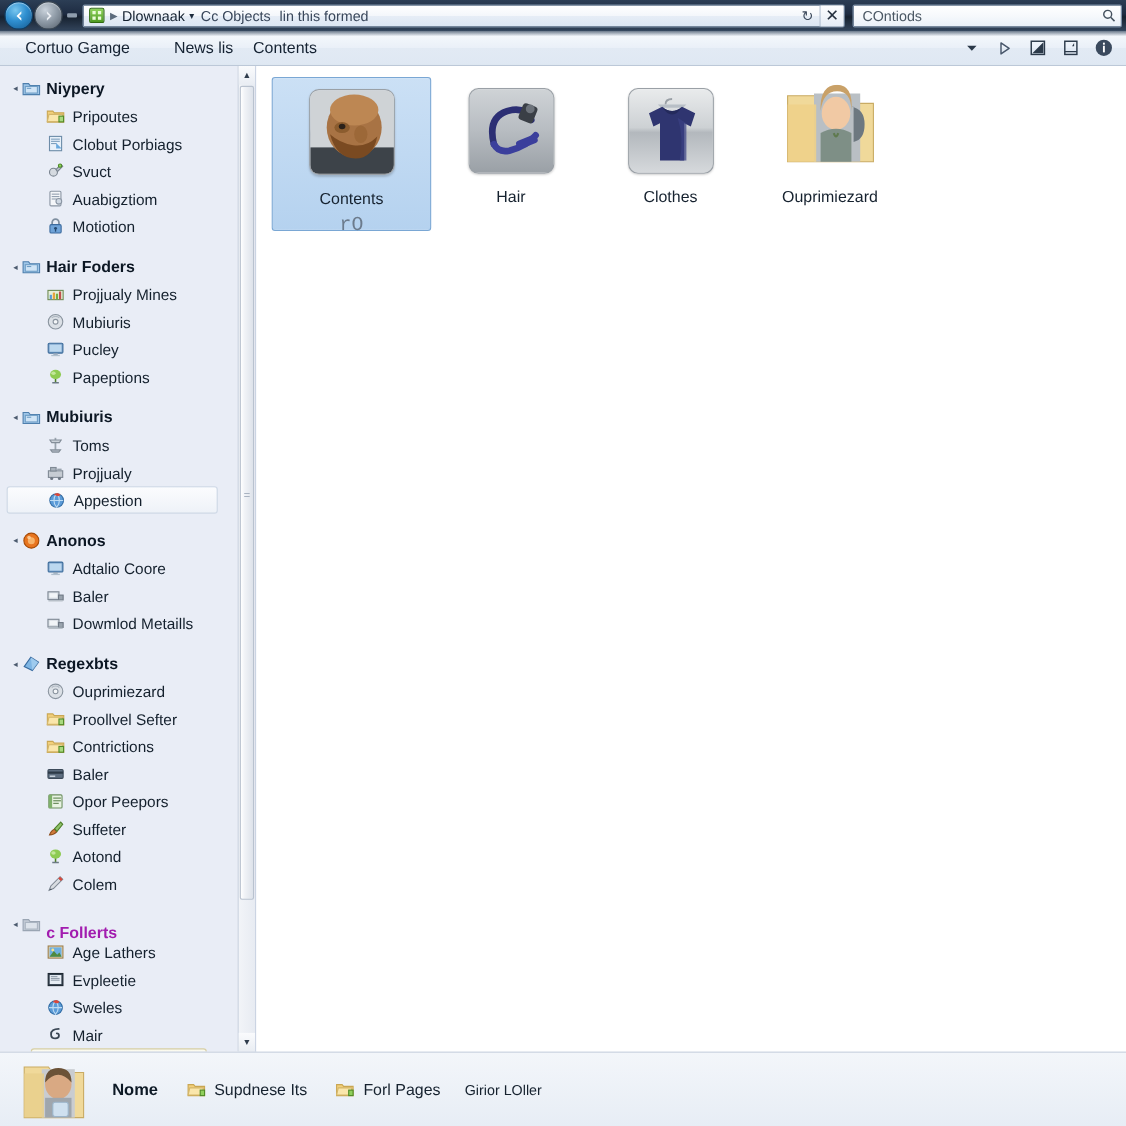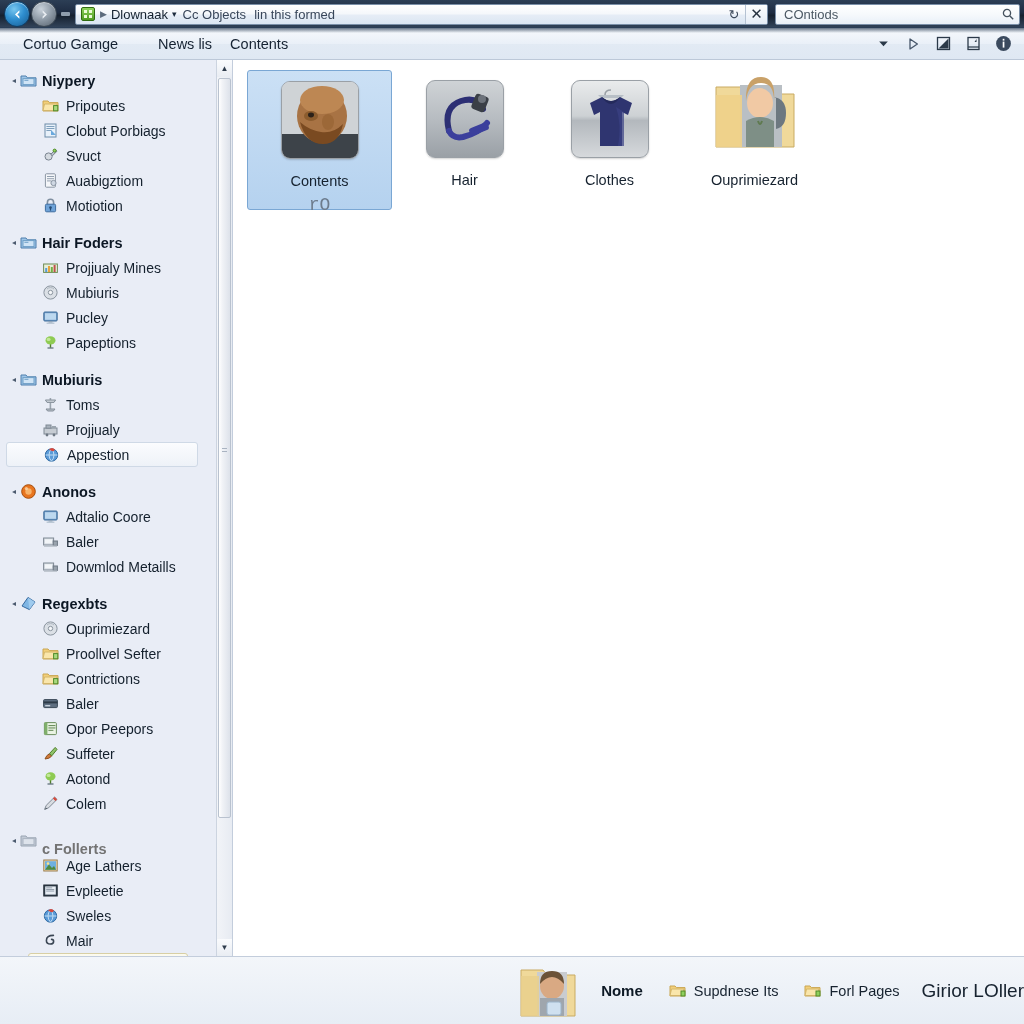--- a/index.html
+++ b/index.html
@@ -225,27 +225,26 @@
   }
 
   
   .statusbar {
     height: 68px; flex: 0 0 68px;
     background: linear-gradient(to bottom,#f3f6fa,#e7edf5);
     border-top: 1px solid #c3cddc;
     display: flex; align-items: center;
     padding-left: 18px;
     position: relative;
-    justify-content: flex-end;
   }
   .st-thumb { width: 62px; height: 62px; position: relative; flex: 0 0 62px; margin-top: 4px;}
   .st-name { font-size: 15px; font-weight: bold; color: #0d1925; margin-left: 22px; }
   .st-item { display: flex; align-items: center; margin-left: 26px; }
   .st-item .lbl { font-size: 14.5px; color: #16222f; margin-left: 8px; }
-  .st-plain { font-size: 19px; color: #16222f; margin-left: 22px; }
+  .st-plain { font-size: 13px; color: #16222f; margin-left: 22px; }
 </style>
 </head>
 <body>
 
 <div id="app">
 
   <div class="titlebar">
     <div class="navbtn back">
       <svg width="13" height="13" viewBox="0 0 13 13">
           <path d="M8.4 2.2 L4.0 6.5 L8.4 10.8 L8.4 8.6 L6.3 6.5 L8.4 4.4 Z" fill="#ffffff"></path>
@@ -578,21 +577,21 @@
               <span class="lbl">Colem</span>
             </div>
           </div>
           <div class="group">
             <div class="grp-head">
               <span class="tri">◂</span>
               <span class="ico"><svg width="17" height="17" viewBox="0 0 17 17">
                   <path d="M1 4 L6 4 L7.4 5.8 L16 5.8 L16 14 L1 14 Z" fill="#c3cbd6" stroke="#9aa5b3"></path>
                   <rect x="3" y="6.6" width="11" height="6" fill="#dde3eb" stroke="#aab4c1"></rect>
                 </svg></span>
-              <span class="grp-label" style="color: #737373; margin-top: 16px;">c Follerts</span>
+              <span class="grp-label" style="color: #a21caf; margin-top: 16px;">c Follerts</span>
             </div>
             <div class="item">
               <span class="ico"><svg width="17" height="17" viewBox="0 0 17 17">
                   <rect x="1.8" y="3" width="13.4" height="11" fill="#f2dab0" stroke="#9a7f4f"></rect>
                   <rect x="3" y="4.2" width="11" height="8.6" fill="#6fb0e0"></rect>
                   <circle cx="6" cy="6.6" r="1.3" fill="#fbe38a"></circle>
                   <path d="M3 12.8 L7 7.6 L10 11 L12 9 L14 12.8 Z" fill="#4f8a3f"></path>
                 </svg></span>
               <span class="lbl">Age Lathers</span>
             </div>

